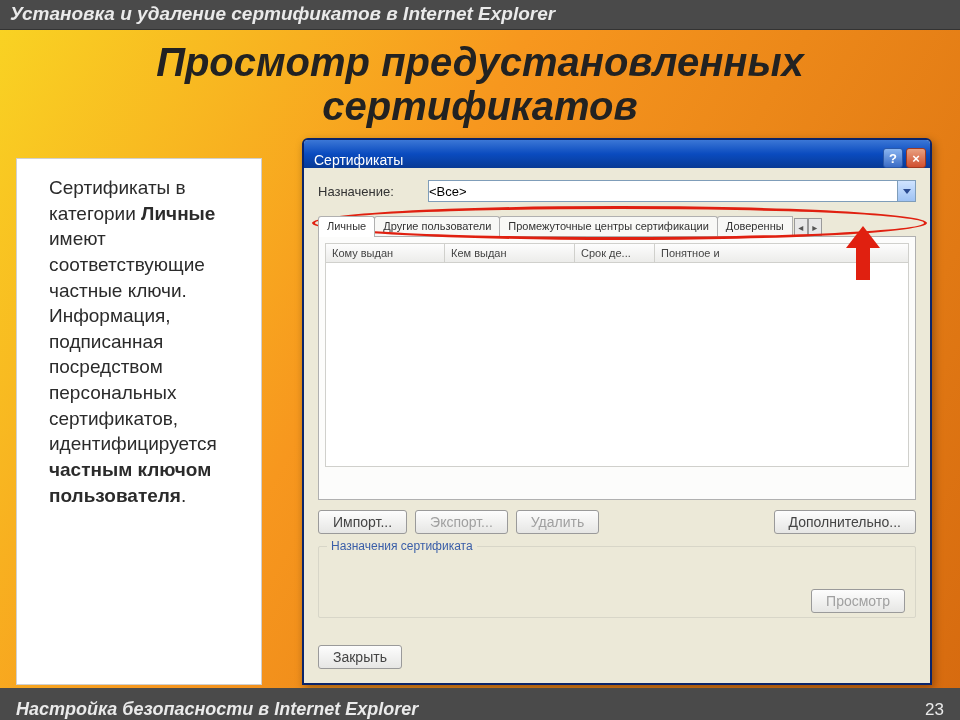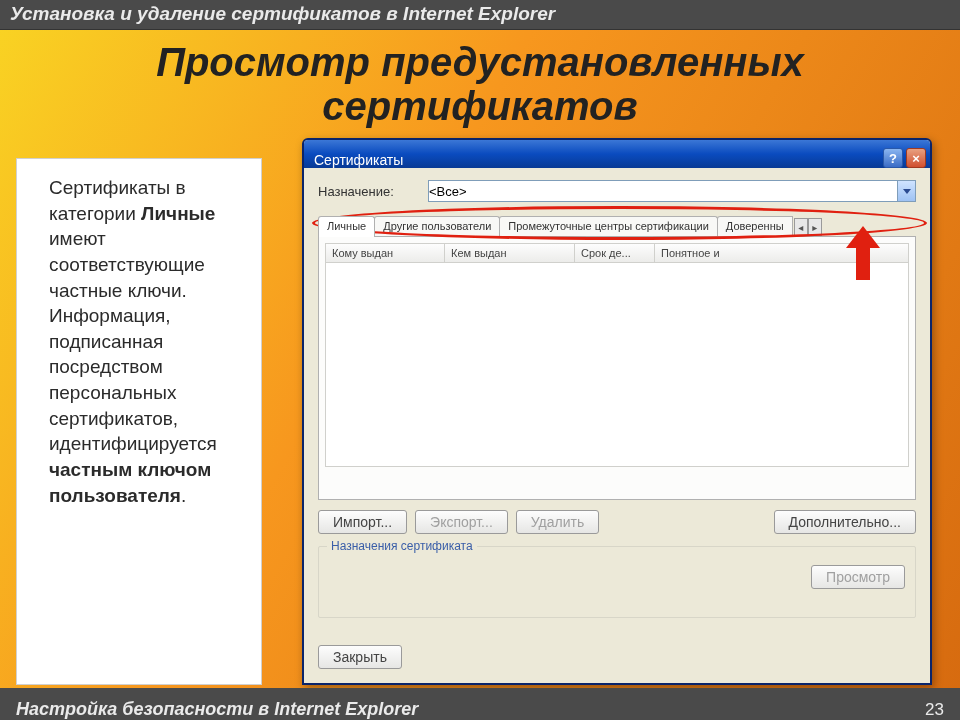--- a/index.html
+++ b/index.html
@@ -169,21 +169,21 @@
     padding: 18px 10px 10px 10px;
     position:relative;
     height: 72px;
   }
   .groupbox .legend{
     position:absolute; top:-8px; left:8px;
     background:#ece9d8;
     padding:0 4px;
     font-size:12px; color:#3a5ea8;
   }
-  .groupbox .view-row{display:flex;justify-content:flex-end;}
+  .groupbox .view-row{display:flex;justify-content:flex-end;margin-top:24px;}
   .closerow{display:flex;margin-top:27px;}
   .footer-bar{
     position:absolute; left:0; right:0; bottom:0;
     height:32px;
     background:#4a4a4a;
     color:#eaeaea;
     display:flex; align-items:flex-end;
     font-style:italic; font-weight:bold; font-size:18px;
     padding:0 16px;
   }

